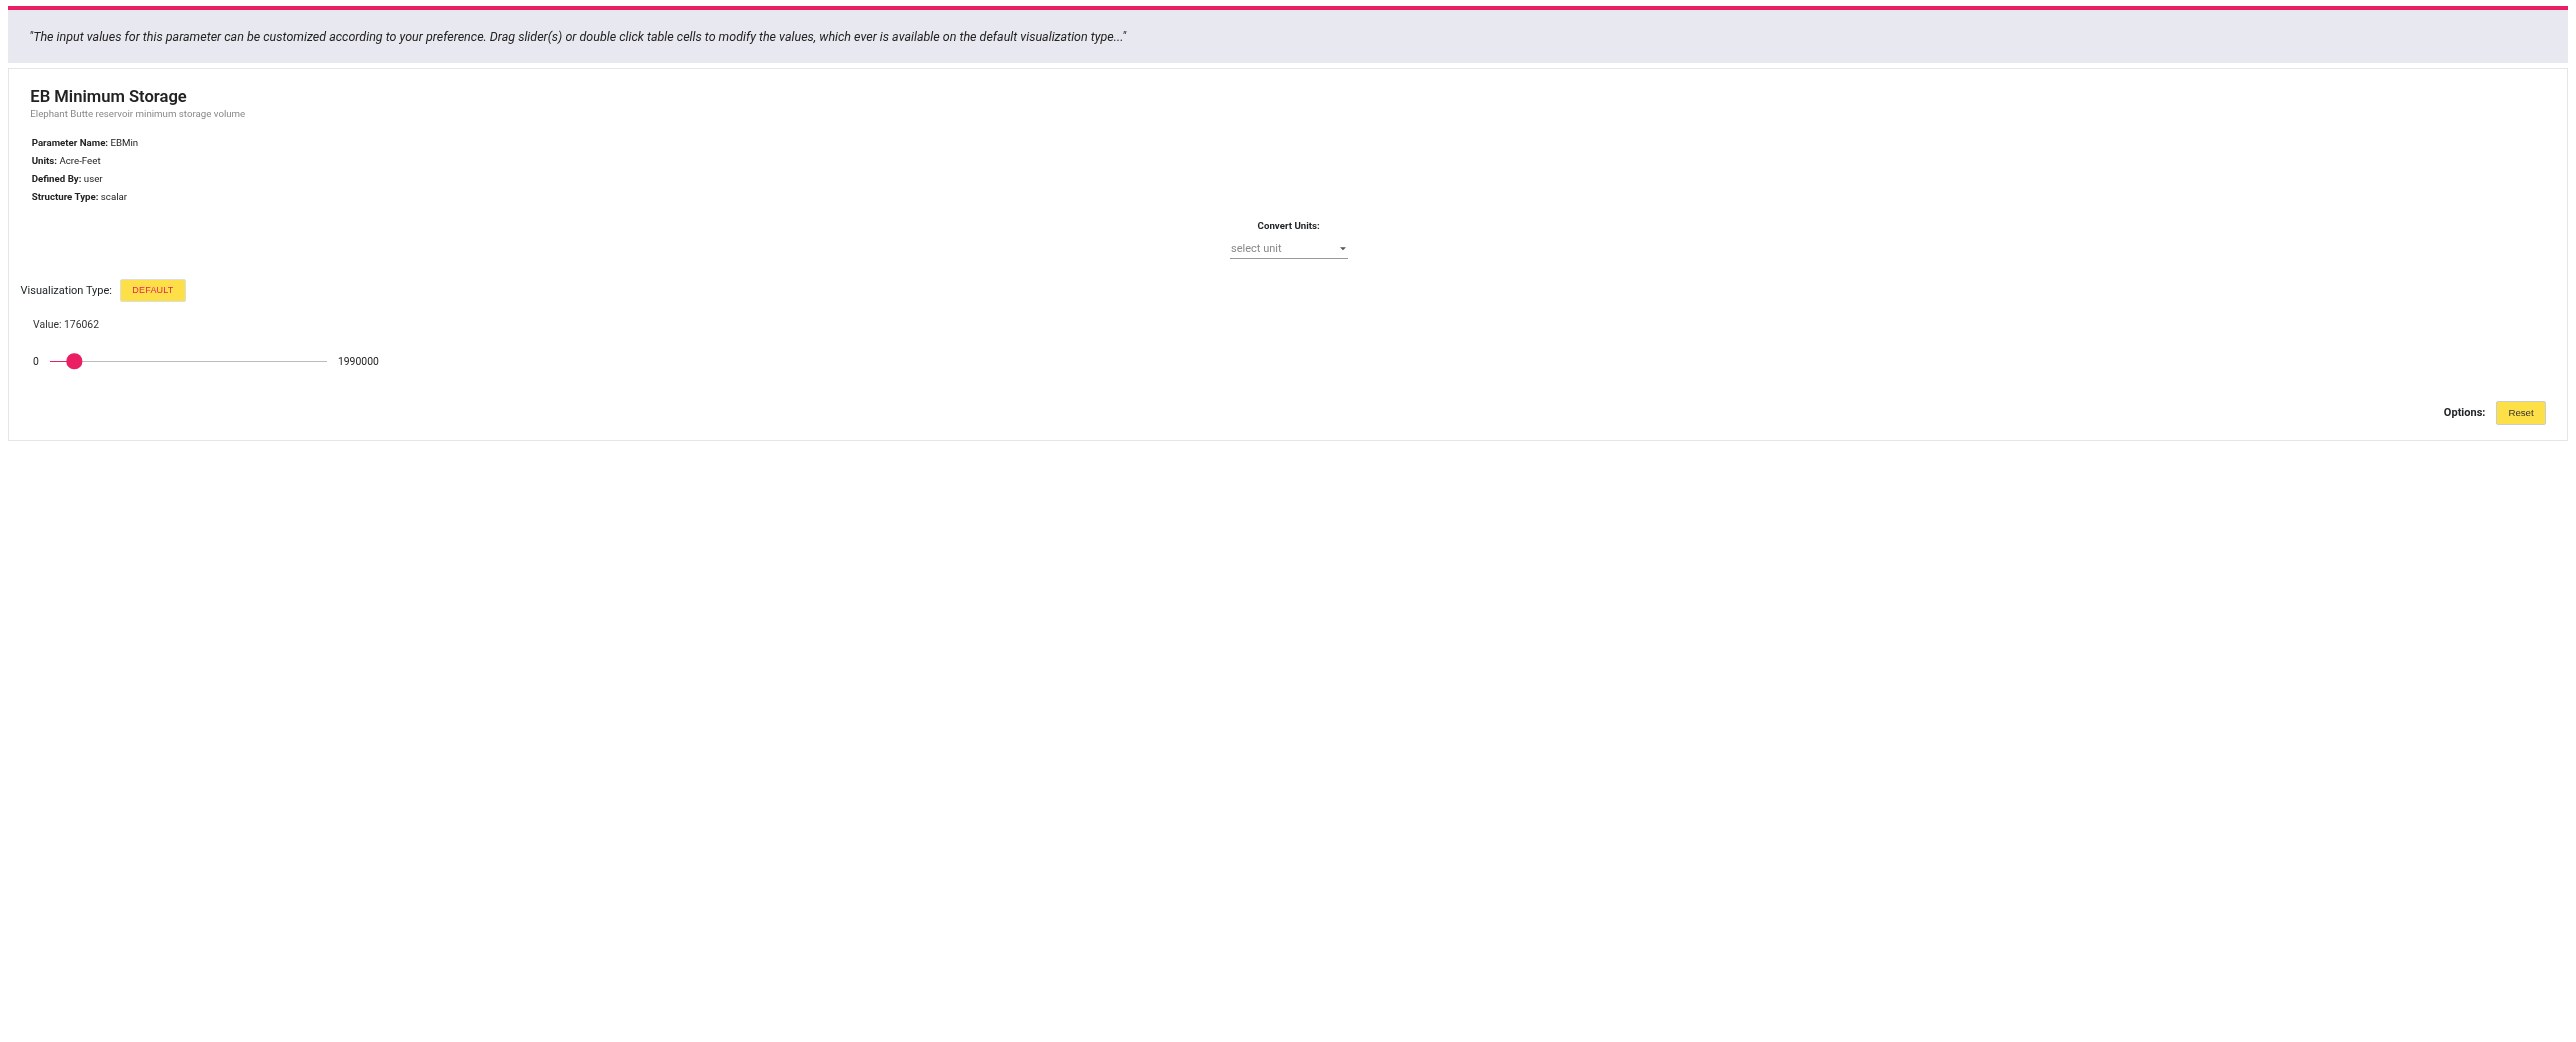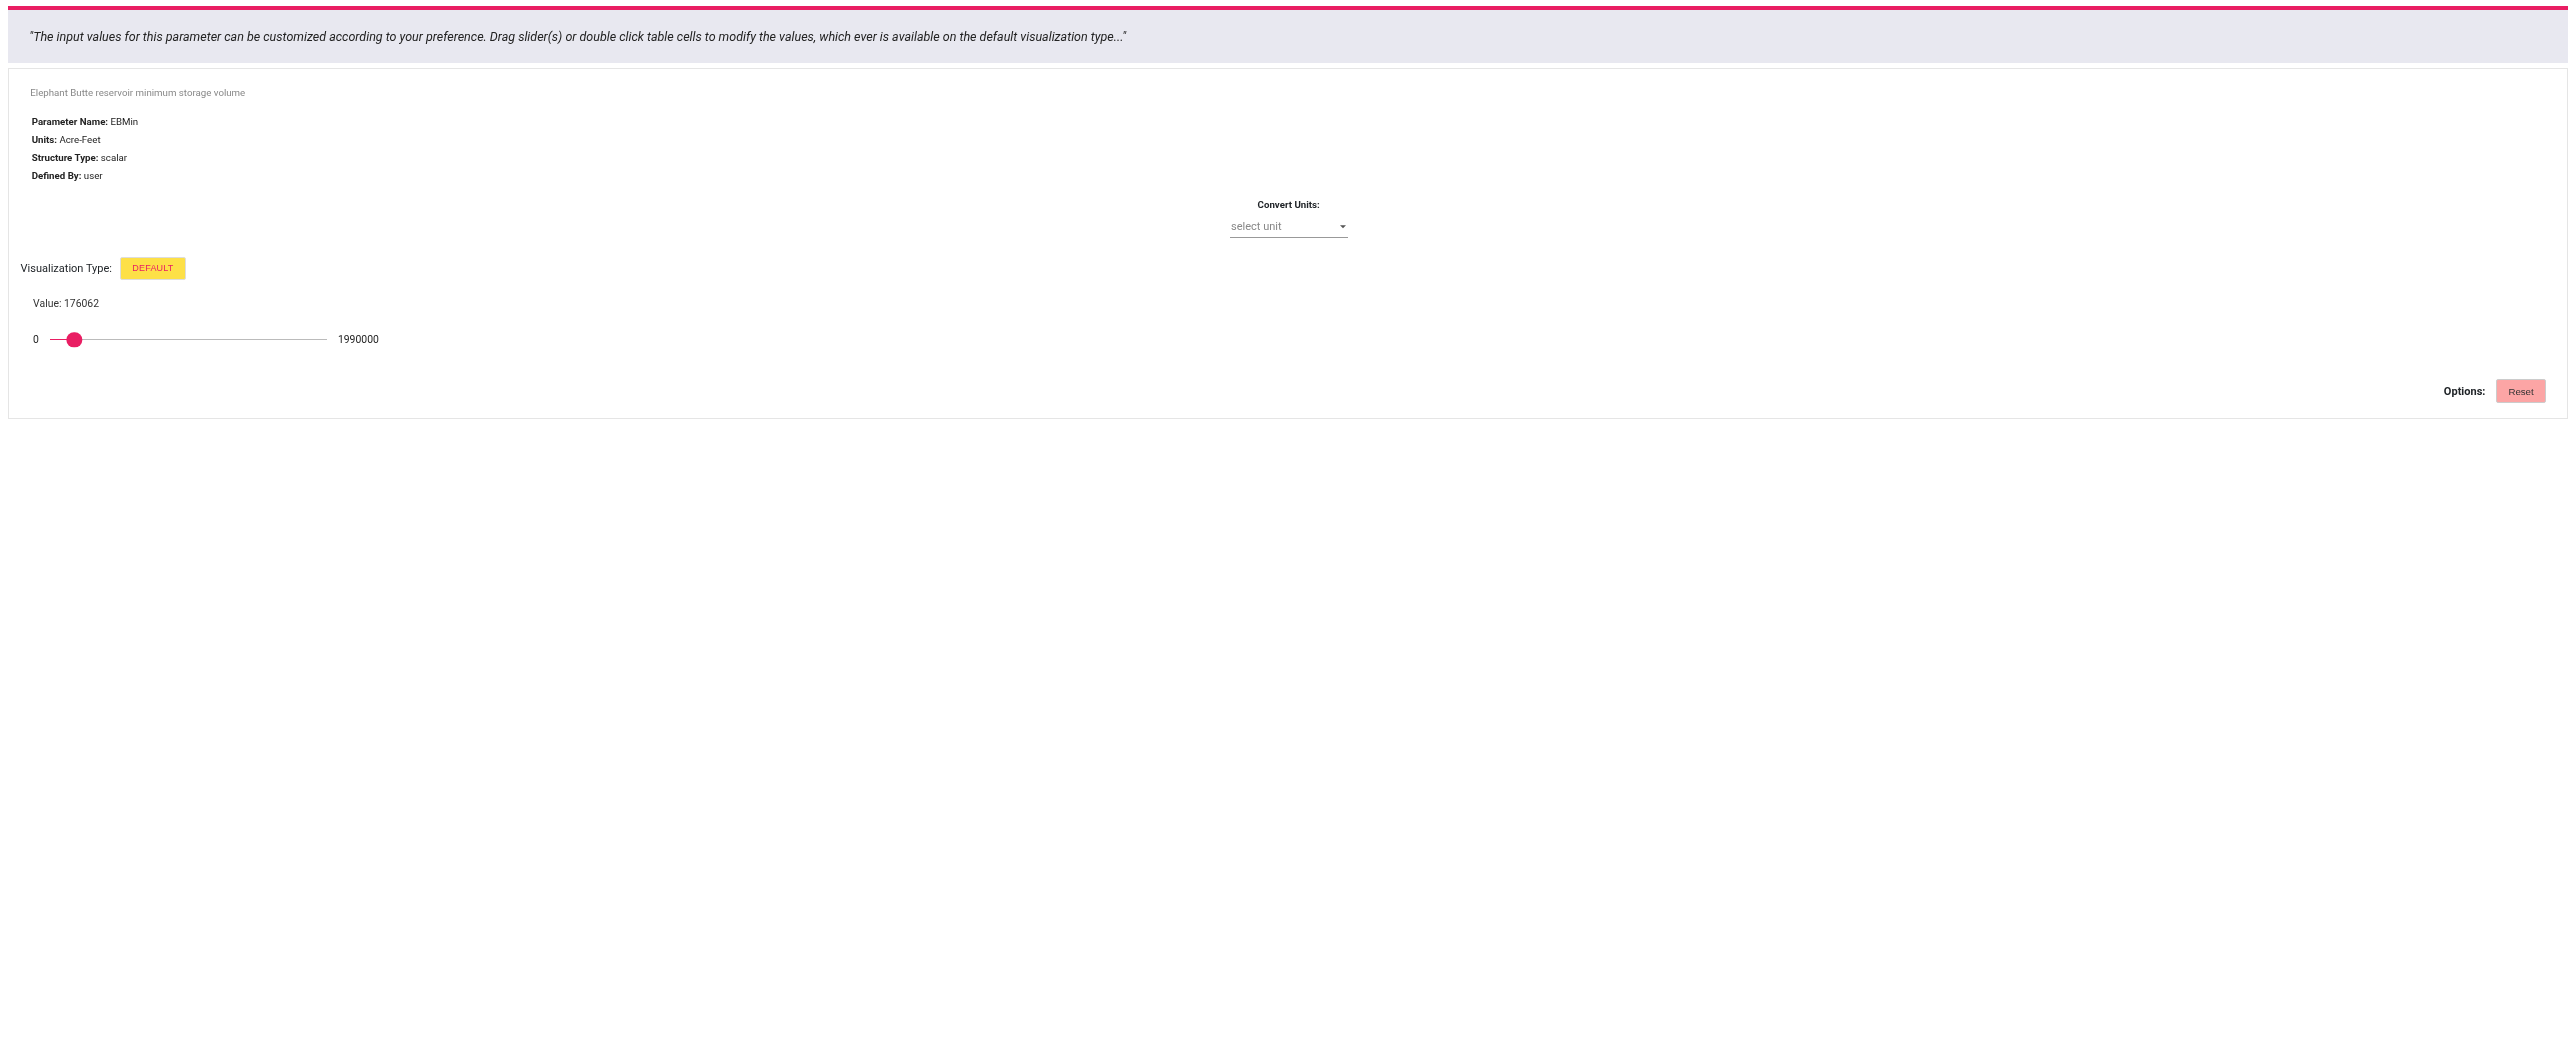--- a/index.html
+++ b/index.html
@@ -164,58 +164,59 @@
       display: flex;
       align-items: center;
       justify-content: flex-end;
       gap: 11px;
     }
     .options-label {
       font-weight: 700;
       font-size: 11px;
     }
     .btn-outline-gray {
-      background: #fca5a5;
+      background: #fde047;
       border: 0.7px solid #ccc;
       color: #333;
       font-size: 9.7px;
       padding: 5.5px 11px;
       border-radius: 2.1px;
       cursor: pointer;
     }
   </style>
 </head>
 <body>
 
 <div class="container">
   <div class="accent-bar"></div>
 
   <div class="instruction-banner">
     <span>"The input values for this parameter can be customized according to your preference. Drag slider(s) or double click table cells to modify the values, which ever is available on the default visualization type..."</span>
   </div>
 
   <div class="card">
+    <div class="card-title">EB Minimum Storage</div>
     <div class="card-subtitle">Elephant Butte reservoir minimum storage volume</div>
 
     <div class="meta-list">
       <div class="meta-row">
         <span class="meta-label">Parameter Name:</span>
         <span class="meta-value">EBMin</span>
       </div>
       <div class="meta-row">
         <span class="meta-label">Units:</span>
         <span class="meta-value">Acre-Feet</span>
       </div>
       <div class="meta-row">
+        <span class="meta-label">Defined By:</span>
+        <span class="meta-value">user</span>
+      </div>
+      <div class="meta-row">
         <span class="meta-label">Structure Type:</span>
         <span class="meta-value">scalar</span>
-      </div>
-      <div class="meta-row">
-        <span class="meta-label">Defined By:</span>
-        <span class="meta-value">user</span>
       </div>
     </div>
 
     <div class="convert-row">
       <span class="convert-label">Convert Units:</span>
       <div class="select-wrap">
         <span class="select-placeholder">select unit</span>
         <span class="select-caret"></span>
       </div>
     </div>

